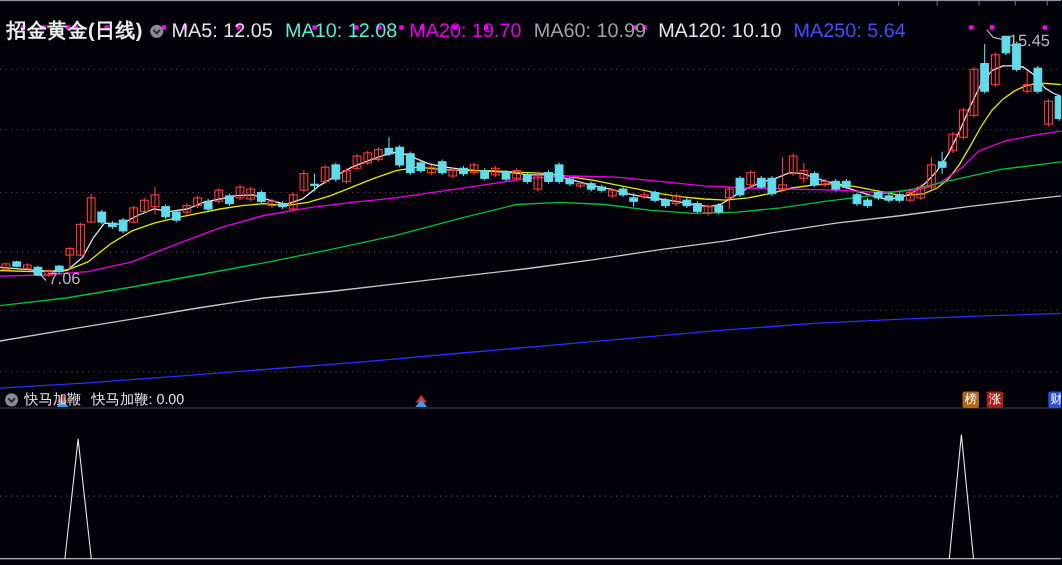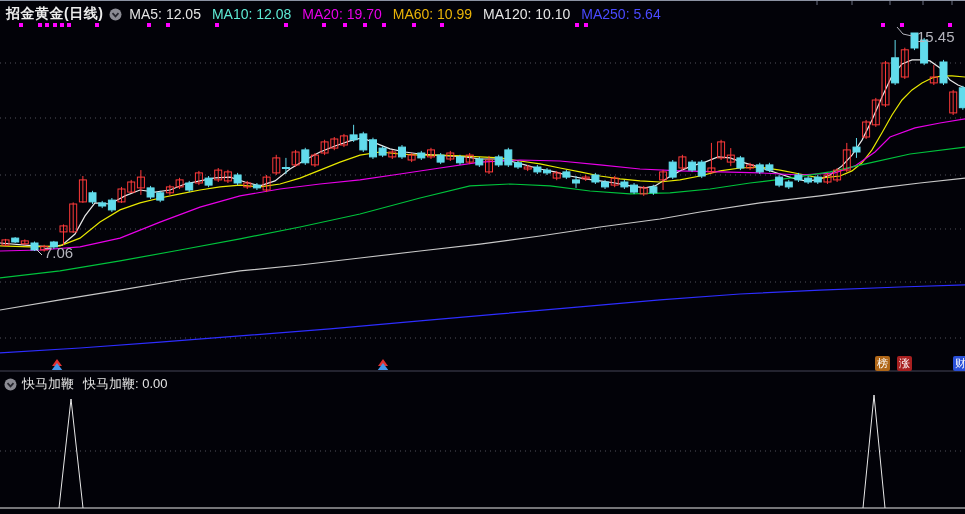--- a/index.html
+++ b/index.html
@@ -1,26 +1,26 @@
 <!DOCTYPE html>
 <html><head>
 <meta charset="utf-8">
 <style>
   html,body{margin:0;padding:0;background:#020208;}
   .screen{position:relative;width:965px;height:514px;background:#020208;overflow:hidden;
           font-family:"Liberation Sans","DejaVu Sans",sans-serif;}
   #chart{position:absolute;left:0;top:0;}
   .topline{position:absolute;left:0;top:0;width:965px;height:1px;background:#8b92a2;}
-  .header{position:absolute;left:6px;top:5px;white-space:nowrap;display:flex;align-items:center;
-          font-size:14px;color:#ececec;}
+  .header{position:absolute;left:6px;top:16px;white-space:nowrap;display:flex;align-items:center;
+          font-size:18px;color:#ececec;}
   .sym{font-weight:bold;letter-spacing:0.5px;}
   .chev{display:inline-flex;margin:0 7px 0 6px;}
   #ma-list span{margin-right:11px;}
   .divider{position:absolute;left:0;top:370px;width:965px;height:2px;background:#23232f;}
-  .subheader{position:absolute;left:4px;top:375px;display:flex;align-items:center;white-space:nowrap;
+  .subheader{position:absolute;left:4px;top:354px;display:flex;align-items:center;white-space:nowrap;
              font-size:13px;color:#e4e4e4;}
   .subheader .name{margin-left:5px;margin-right:9px;}
   #badges span{position:absolute;width:15px;height:15px;line-height:15px;text-align:center;
                font-size:11px;color:#fff;border-radius:2px;cursor:pointer;}
 </style>
 <title>招金黄金(日线)</title></head>
 <body>
 
 <div class="screen">
   <svg id="chart" width="965" height="514" viewBox="0 0 965 514">
@@ -279,21 +279,21 @@
   <div class="topline"></div>
 
   <div class="header">
     <span class="sym">招金黄金(日线)</span>
     <span class="chev">
       <svg width="13" height="13">
           <circle cx="6.5" cy="6.5" r="6" fill="#8b8b93"></circle>
       <path d="M3.5 5.2 L6.5 8.4 L9.5 5.2" stroke="#26262e" stroke-width="1.7" fill="none"></path>
         </svg>
     </span>
-    <span id="ma-list"><span style="color: #e5e5e5;">MA5: 12.05</span><span style="color: #5eead4;">MA10: 12.08</span><span style="color: rgb(232, 0, 232);">MA20: 19.70</span><span style="color: #eab308;">MA60: 10.99</span><span style="color: #e5e5e5;">MA120: 10.10</span><span style="color: rgb(74, 74, 255);">MA250: 5.64</span></span>
+    <span id="ma-list"><span style="color: #e5e5e5;">MA5: 12.05</span><span style="color: #5eead4;">MA10: 12.08</span><span style="color: rgb(232, 0, 232);">MA20: 19.70</span><span style="color: #a3a3a3;">MA60: 10.99</span><span style="color: #e5e5e5;">MA120: 10.10</span><span style="color: rgb(74, 74, 255);">MA250: 5.64</span></span>
   </div>
 
   <div class="divider"></div>
   <div id="badges">
       <span style="background: rgb(176, 103, 24); left: 875px; top: 356px;">榜</span>
       <span style="background: rgb(168, 32, 32); left: 897px; top: 356px;">涨</span>
       <span style="background: rgb(42, 80, 216); left: 953px; top: 356px;">财</span>
     </div>
 
   <div class="subheader">

